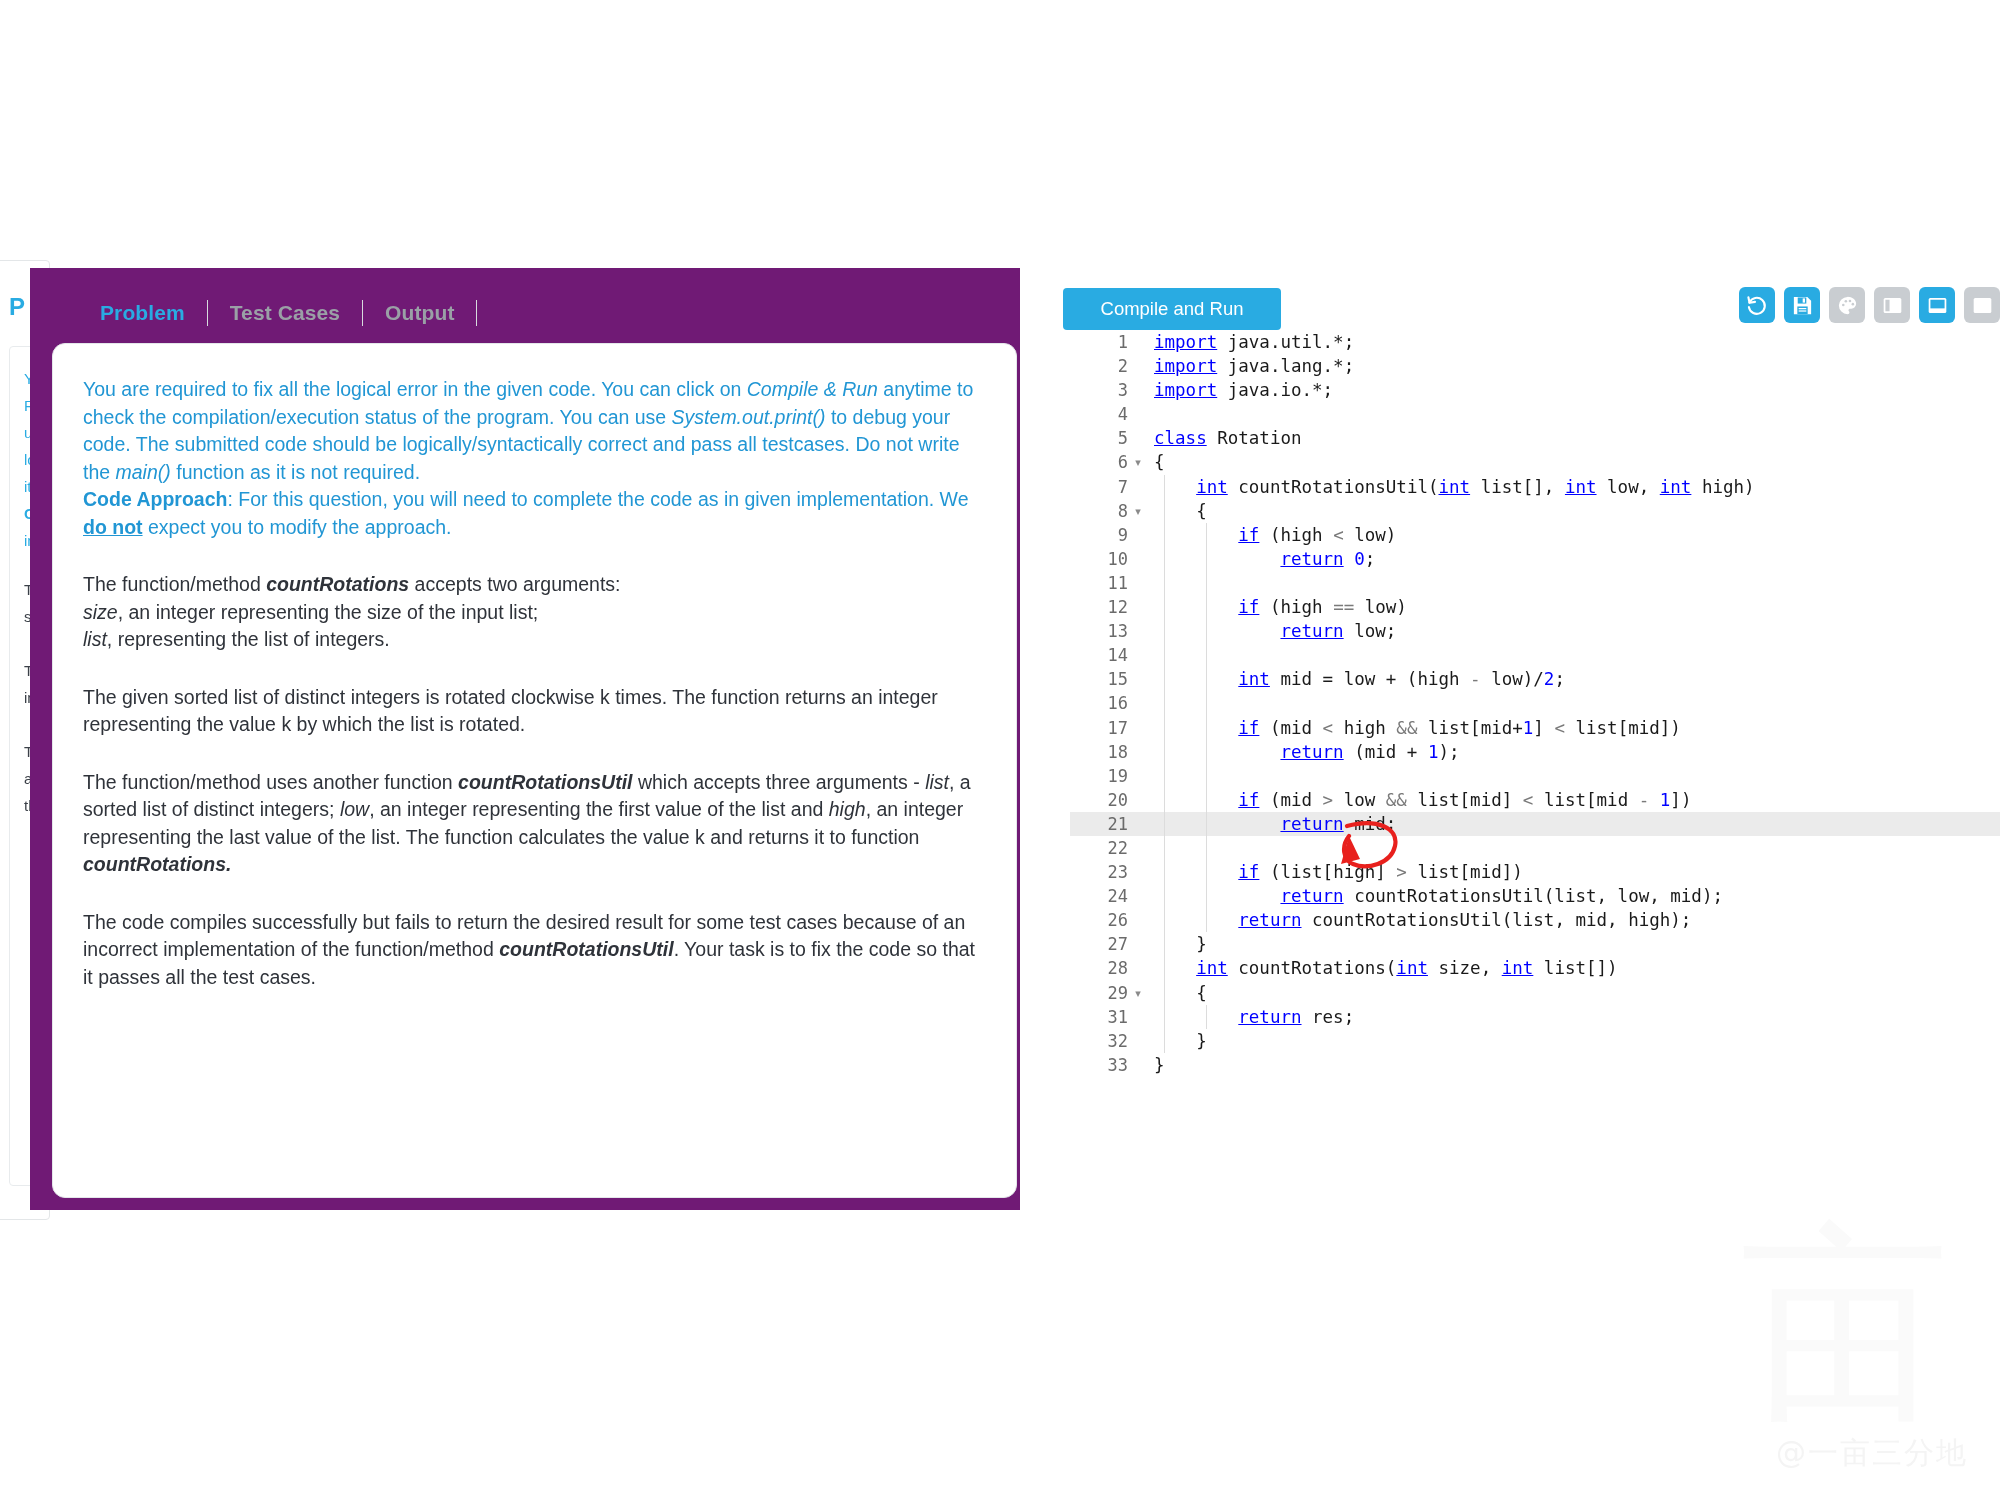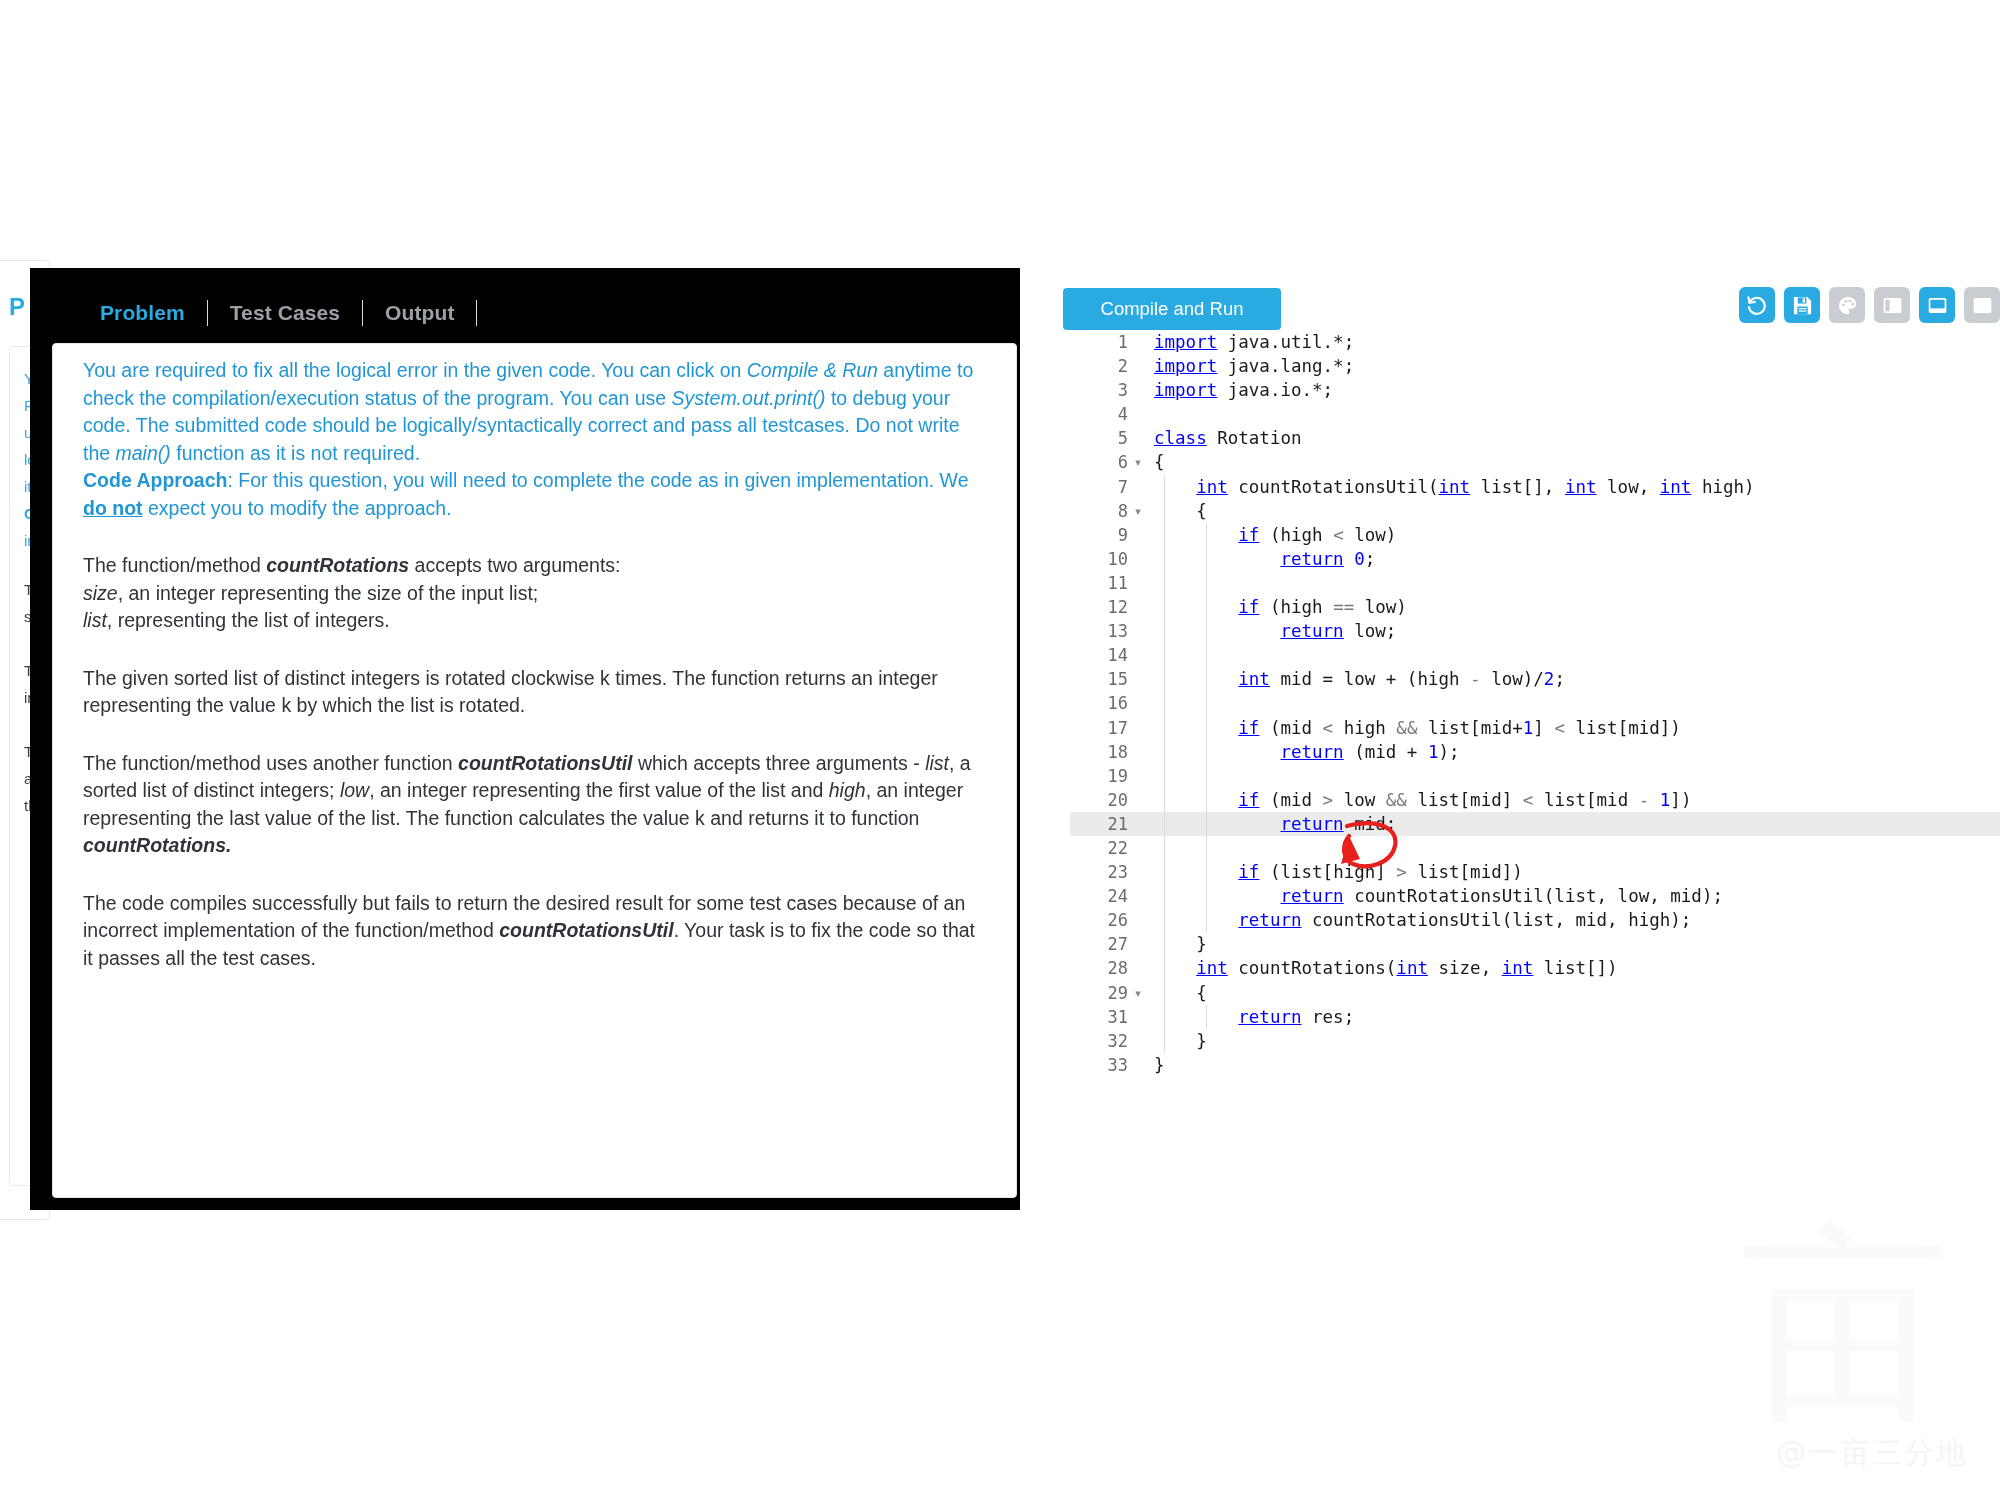--- a/index.html
+++ b/index.html
@@ -38,21 +38,21 @@
   .bg-line { font-size: 15px; line-height: 27px; color: #29abe2; white-space: nowrap; }
   .bg-line.dark { color: #3b4048; }
   .bg-line.bold { font-weight: bold; }
   .bg-gap { height: 22px; }
 
   
   .problem-pane {
     position: absolute;
     left: 30px; top: 268px;
     width: 990px; height: 942px;
-    background: #000000;
+    background: #701a75;
   }
   .tabs {
     position: absolute; left: 40px; top: 28px;
     display: flex; align-items: center; gap: 0px;
     height: 34px;
   }
   .tab {
     font-size: 21px;
     font-weight: bold;
     color: #9aa0a6;
@@ -63,23 +63,23 @@
   }
   .tab:first-child { padding-left: 30px; }
   .tab.active { color: #29abe2; }
   .tab-sep { width:1px; height: 26px; background:#d7dbde; }
 
   .desc-card {
     position: absolute;
     left: 22px; top: 75px;
     width: 965px; height: 855px;
     border: 1px solid #e4e7ea;
-    border-radius: 4px;
+    border-radius: 13px;
     background: #fff;
-    padding: 13px 30px;
+    padding: 32px 30px;
     overflow: hidden;
   }
   .blue-block { color: #2196d4; font-size: 19.5px; line-height: 27.5px; }
   .blue-block i { font-style: italic; }
   .blue-block b { font-weight: bold; }
   .blue-block u.bu { font-weight: bold; text-decoration: underline; }
   .dark-block { color: #2f333a; font-size: 19.5px; line-height: 27.5px; margin-top: 30px; }
   .dark-block i { font-style: italic; }
   .dark-block b { font-weight: bold; font-style: italic; }
 

